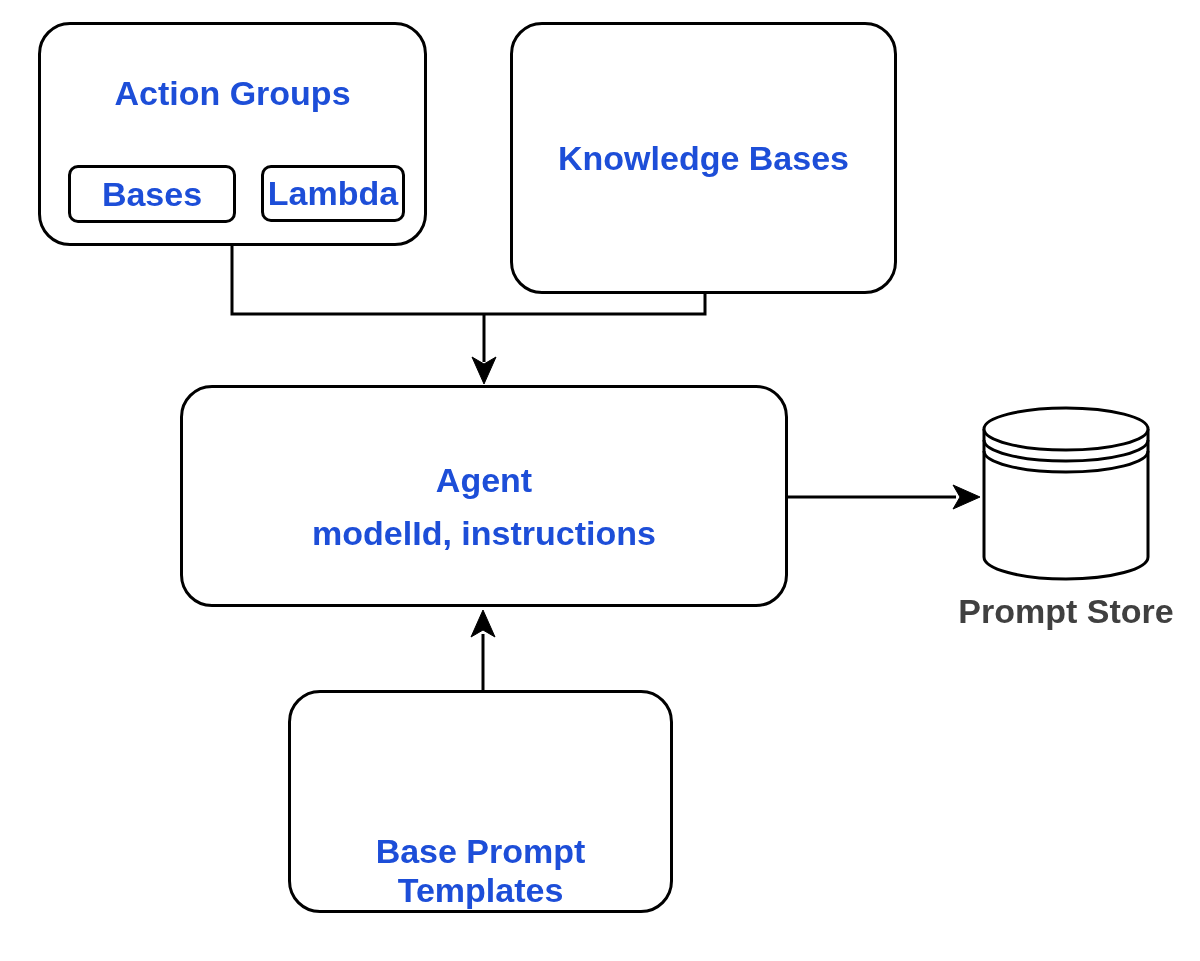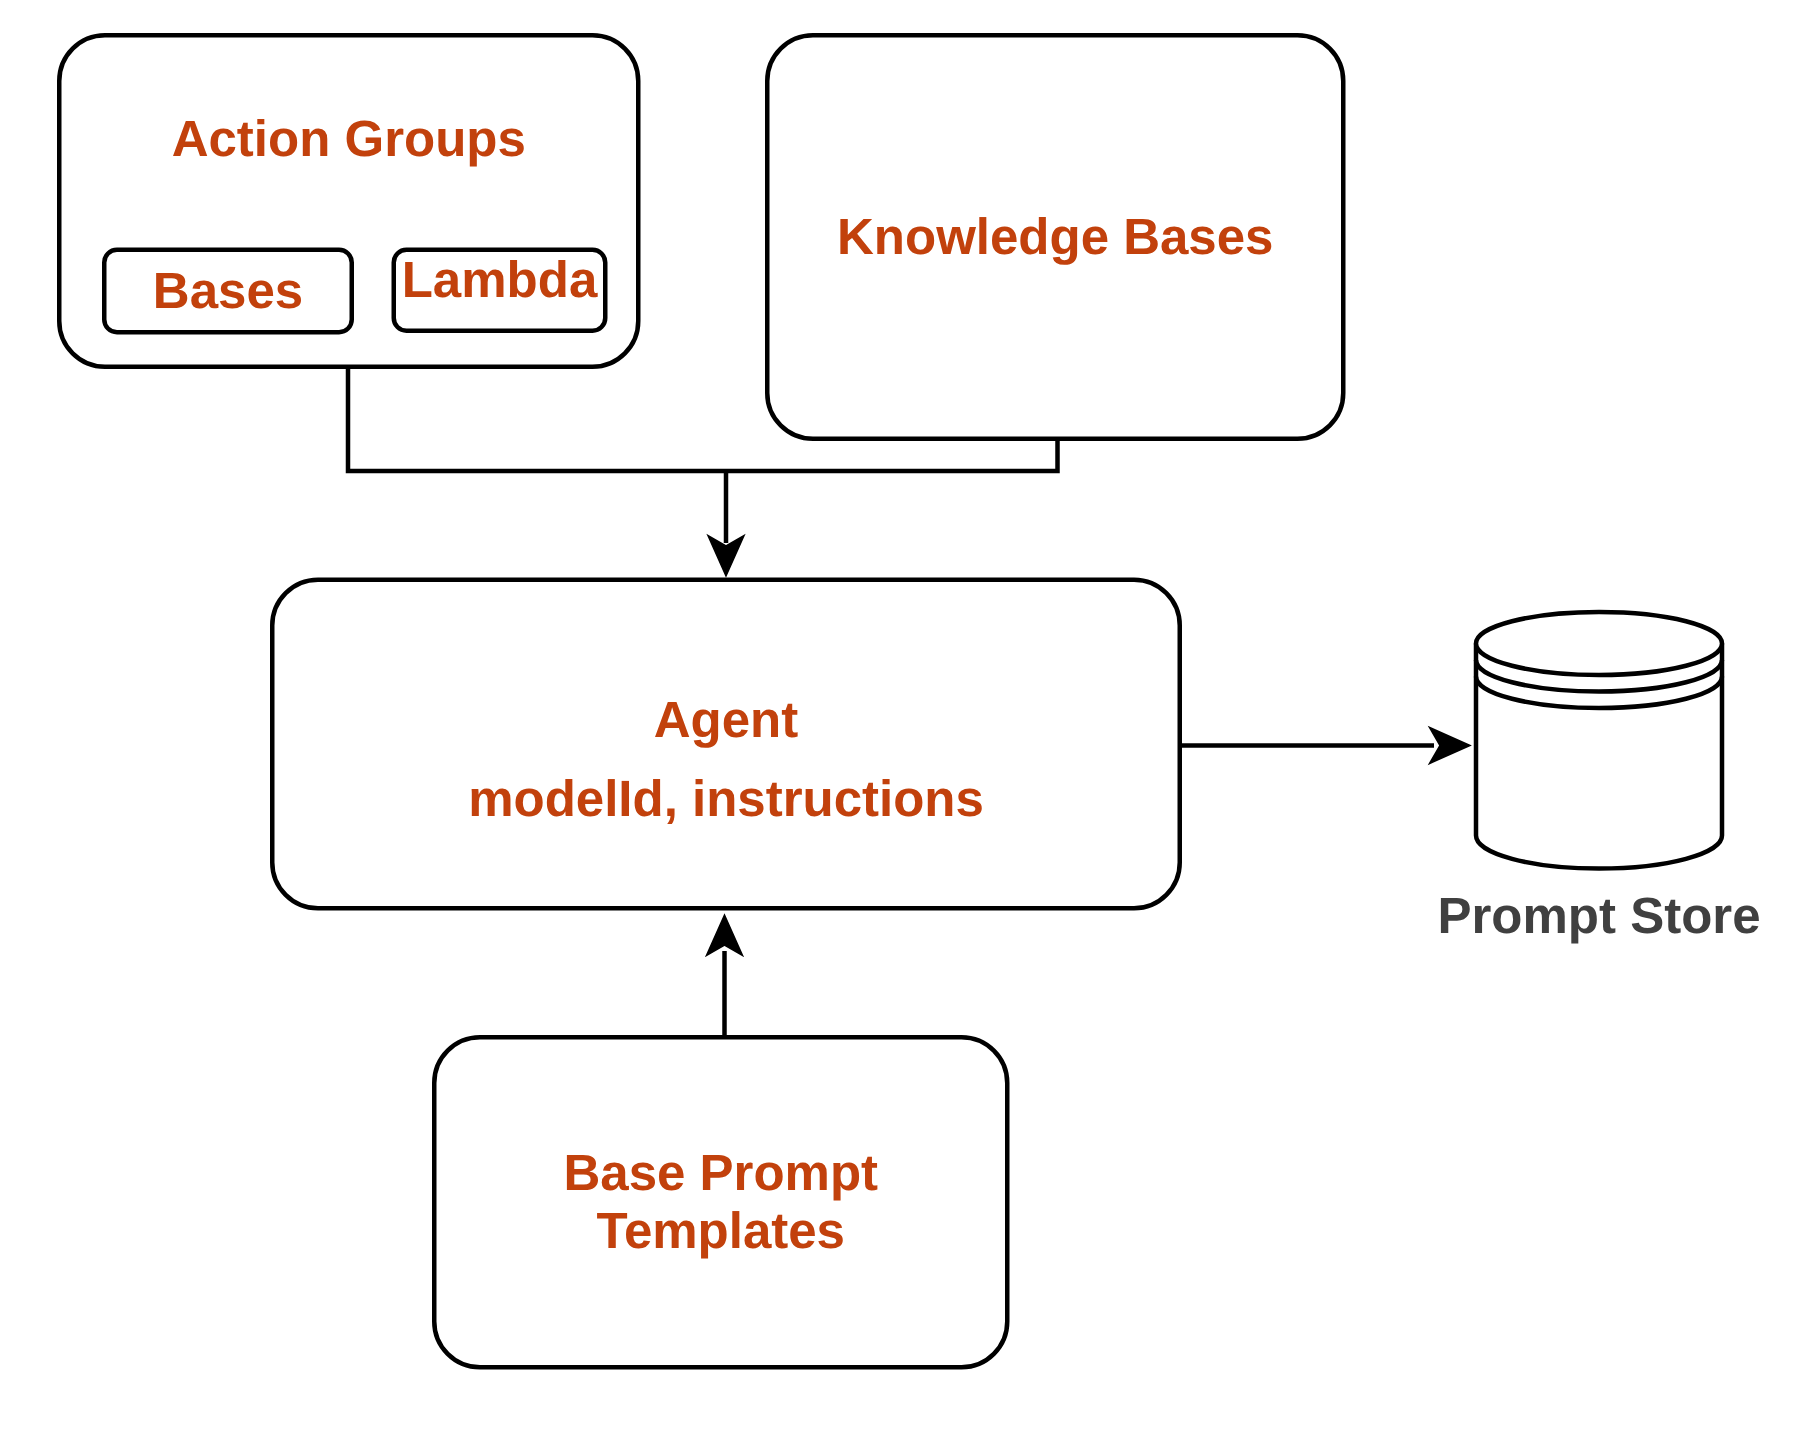--- a/index.html
+++ b/index.html
@@ -11,58 +11,58 @@
     font-family: "Liberation Sans", sans-serif;
     color: #000000;
     overflow: hidden;
   }
   .node {
     position: absolute;
     background: #ffffff;
     border: 3px solid #000000;
     box-sizing: border-box;
     font-weight: 700;
-    color: #c2410c;
+    color: #1d4ed8;
   }
   .rounded-big { border-radius: 32px; }
   .rounded-small { border-radius: 10px; }
 
   .node-action-groups { left: 38px; top: 22px; width: 389px; height: 224px; }
   .ag-title {
     position: absolute; left: 0; top: 48px; width: 100%;
     text-align: center; font-size: 34px; font-weight: 700; line-height: 40px;
   }
   .node-schema {
     position: absolute; left: 27px; top: 140px; width: 168px; height: 58px;
     display: flex; align-items: center; justify-content: center;
     font-size: 34px; font-weight: 700;
     background: #ffffff; border: 3px solid #000000; box-sizing: border-box;
   }
   .node-lambda {
     position: absolute; left: 220px; top: 140px; width: 144px; height: 57px;
-    display: flex; align-items: flex-start; justify-content: center;
+    display: flex; align-items: center; justify-content: center;
     font-size: 34px; font-weight: 700;
     background: #ffffff; border: 3px solid #000000; box-sizing: border-box;
   }
 
   .node-knowledge-bases {
     left: 510px; top: 22px; width: 387px; height: 272px;
     display: flex; align-items: center; justify-content: center;
     font-size: 34px;
   }
 
   .node-agent {
     left: 180px; top: 385px; width: 608px; height: 222px;
     display: flex; flex-direction: column; align-items: center; justify-content: center;
     padding-top: 22px; font-size: 34px; line-height: 53px;
   }
 
   .node-base-prompt-templates {
     left: 288px; top: 690px; width: 385px; height: 223px;
-    display: flex; align-items: center; justify-content: center;
+    display: flex; align-items: flex-end; justify-content: center;
     font-size: 34px; text-align: center;
   }
 
   .edges-layer, .cylinder-svg { position: absolute; }
   .edges-layer { left: 0; top: 0; }
   .cylinder-svg { left: 982px; top: 406px; }
 
   .prompt-store-label {
     position: absolute; left: 938px; top: 592px; width: 256px;
     text-align: center; font-size: 34px; font-weight: 700; color: #404040;

